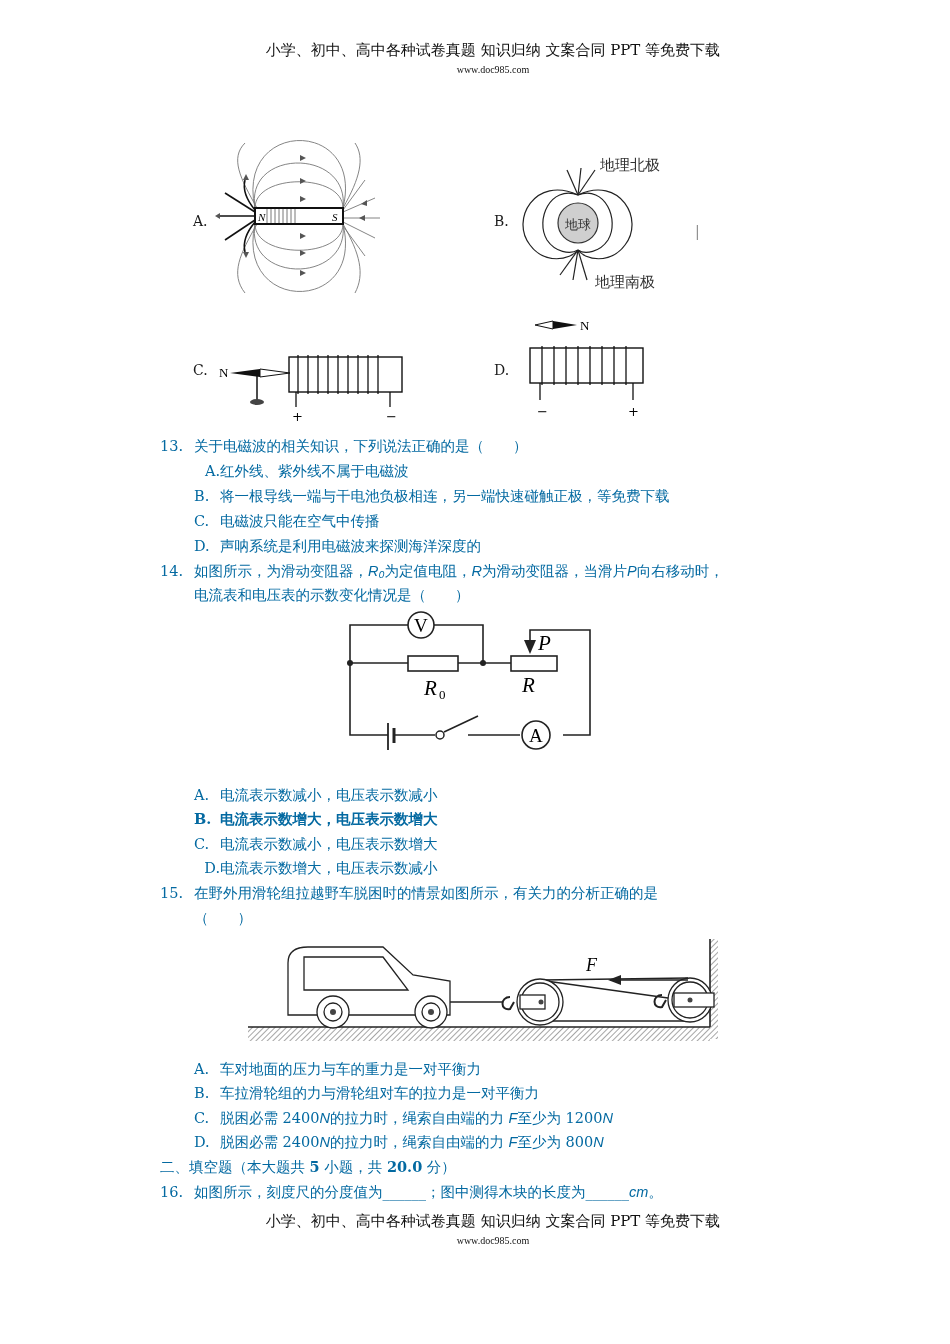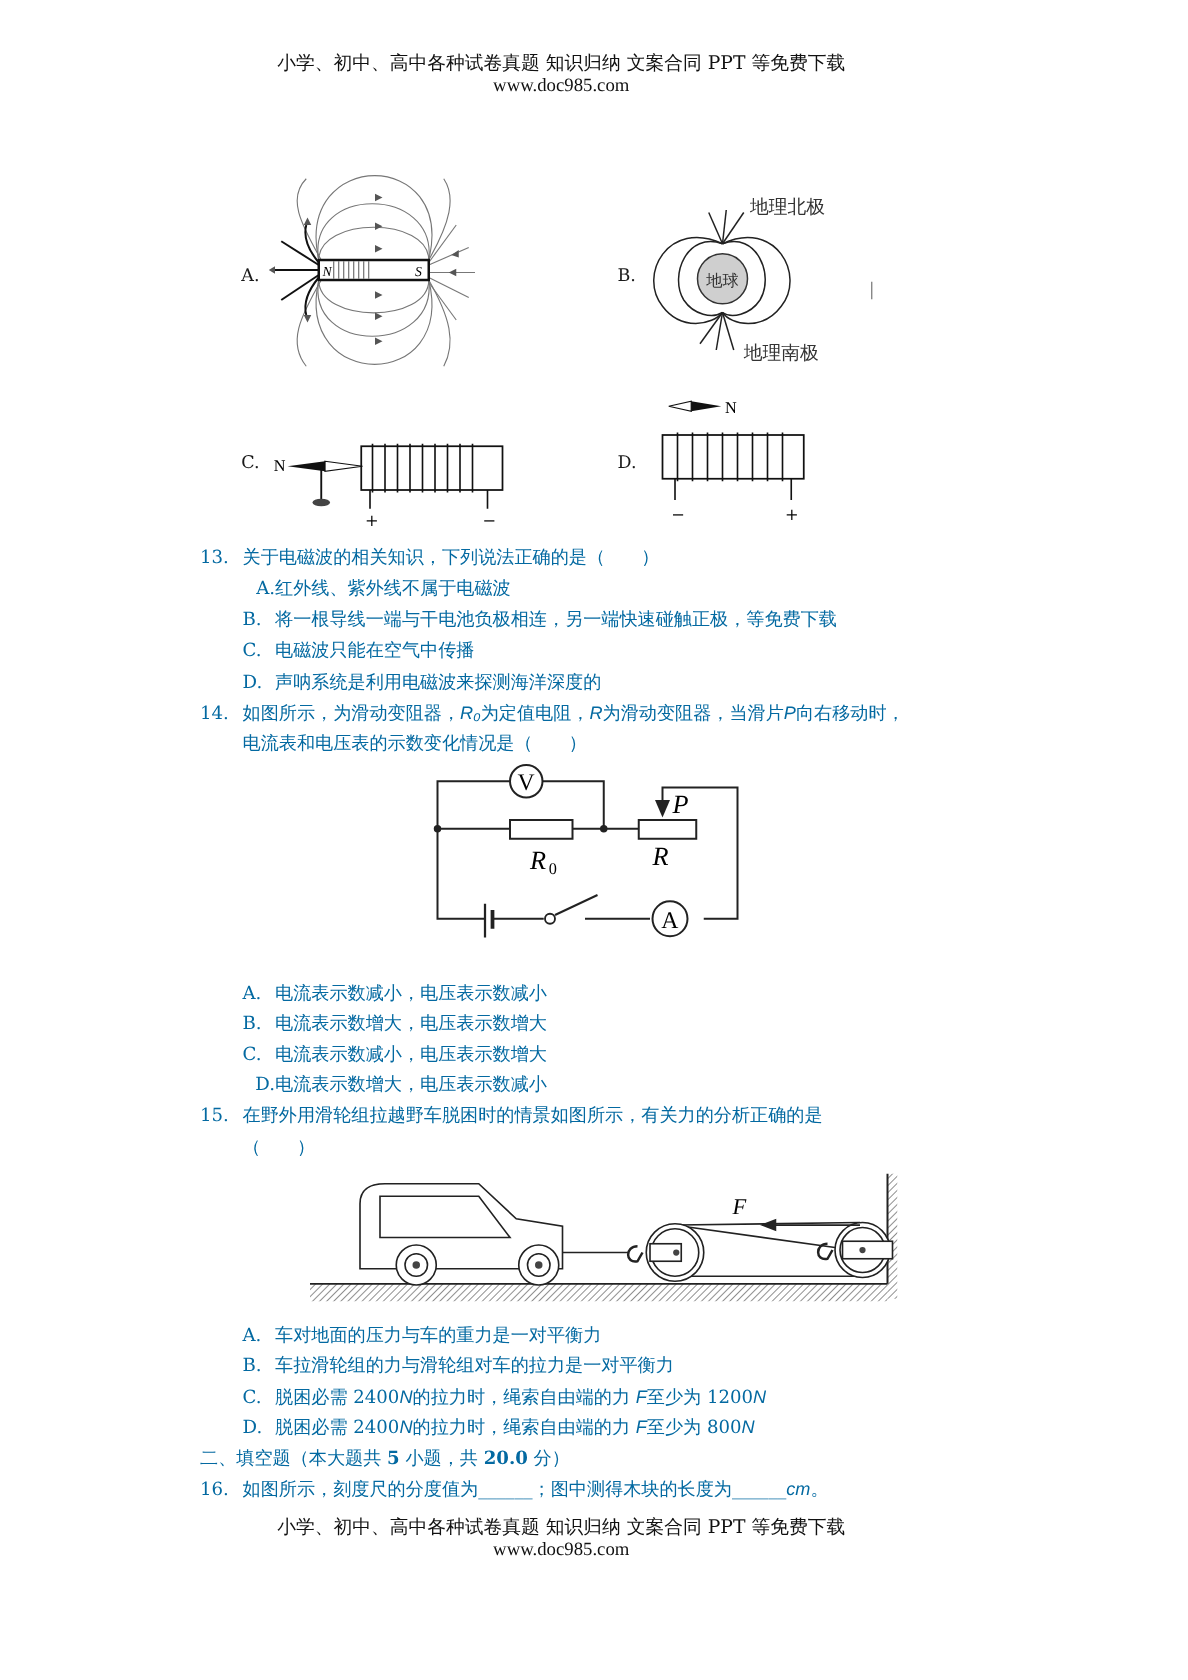--- a/index.html
+++ b/index.html
@@ -1,19 +1,19 @@
 <!DOCTYPE html>
 <html><head>
 <meta charset="utf-8">
 <style>
   html, body { margin: 0; padding: 0; background: #ffffff; }
   body { width: 950px; height: 1344px; position: relative; overflow: hidden;
          font-family: "DejaVu Serif", "Liberation Serif", serif; color: #1a1a1a; }
-  .banner { position: absolute; left: 0; width: 898px; text-align: center; font-size: 15px; line-height: 19px; color: #111; }
-  .banner .url { font-family: "Liberation Serif", serif; font-size: 15px; }
+  .banner { position: absolute; left: 0; width: 898px; text-align: center; font-size: 15px; line-height: 19px; color: #111; padding-left: 44px; }
+  .banner .url { font-family: "Liberation Serif", serif; font-size: 10px; }
   .line { position: absolute; font-size: 14.5px; line-height: 20px; white-space: nowrap; color: #0369a1; }
   .num { display: inline-block; width: 34px; }
   .opt { display: inline-block; width: 26px; }
   .fig { position: absolute; }
   .optlabel { position: absolute; font-size: 14px; }
   i.var { font-style: italic; font-family: Liberation Sans, sans-serif; }
   .bold { font-weight: bold; }
 </style>
 </head>
 <body>
@@ -182,21 +182,21 @@
   <text x="74" y="22" font-size="19" font-family="Liberation Serif, serif">V</text>
   <circle cx="196" cy="125" r="14" fill="#fff" stroke="#222" stroke-width="1.6"></circle>
   <text x="189" y="132" font-size="19" font-family="Liberation Serif, serif">A</text>
   <text x="84" y="85" font-size="21" font-style="italic" font-family="Liberation Serif, serif"><tspan>R</tspan></text>
   <text x="99" y="89" font-size="13" font-family="Liberation Serif, serif">0</text>
   <text x="182" y="82" font-size="21" font-style="italic" font-family="Liberation Serif, serif">R</text>
   <text x="198" y="40" font-size="21" font-style="italic" font-family="Liberation Serif, serif">P</text>
 </svg>
 
 <div class="line" style="left:194px;top:785px;"><span class="opt">A.</span><span>电流表示数减小，电压表示数减小</span></div>
-<div class="line" style="left:194px;top:809px;"><span class="opt">B.</span><span>电流表示数增大，电压表示数增大</span></div>
+<div class="line" style="left:194px;top:809px;font-weight:bold;"><span class="opt">B.</span><span>电流表示数增大，电压表示数增大</span></div>
 <div class="line" style="left:194px;top:834px;"><span class="opt">C.</span><span>电流表示数减小，电压表示数增大</span></div>
 <div class="line" style="left:194px;top:858px;text-align:right;"><span class="opt">D.</span><span>电流表示数增大，电压表示数减小</span></div>
 
 <div class="line" style="left:160px;top:883px;">
   <span class="num">15.</span><span>在野外用滑轮组拉越野车脱困时的情景如图所示，有关力的分析正确的是</span>
 </div>
 <div class="line" style="left:194px;top:908px;">（　　）</div>
 
 <svg class="fig" style="left:248px;top:935px;" width="470" height="110" viewBox="0 0 470 110">
   <defs>

